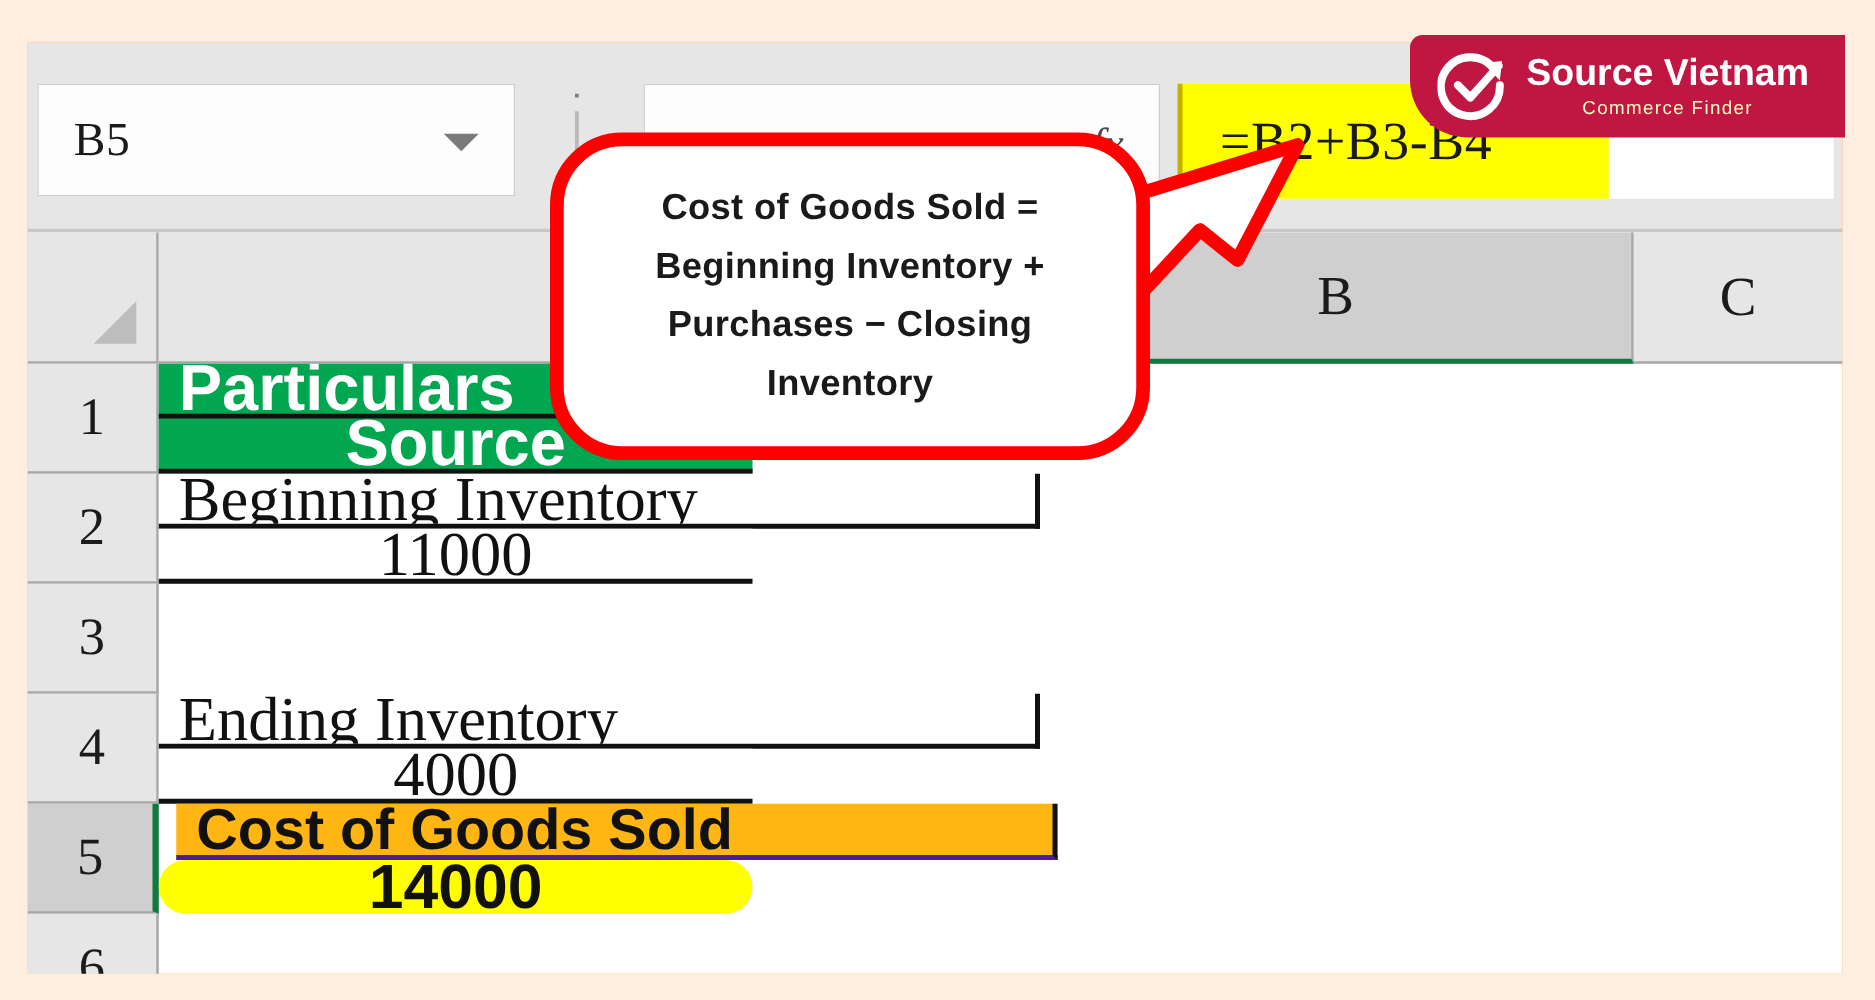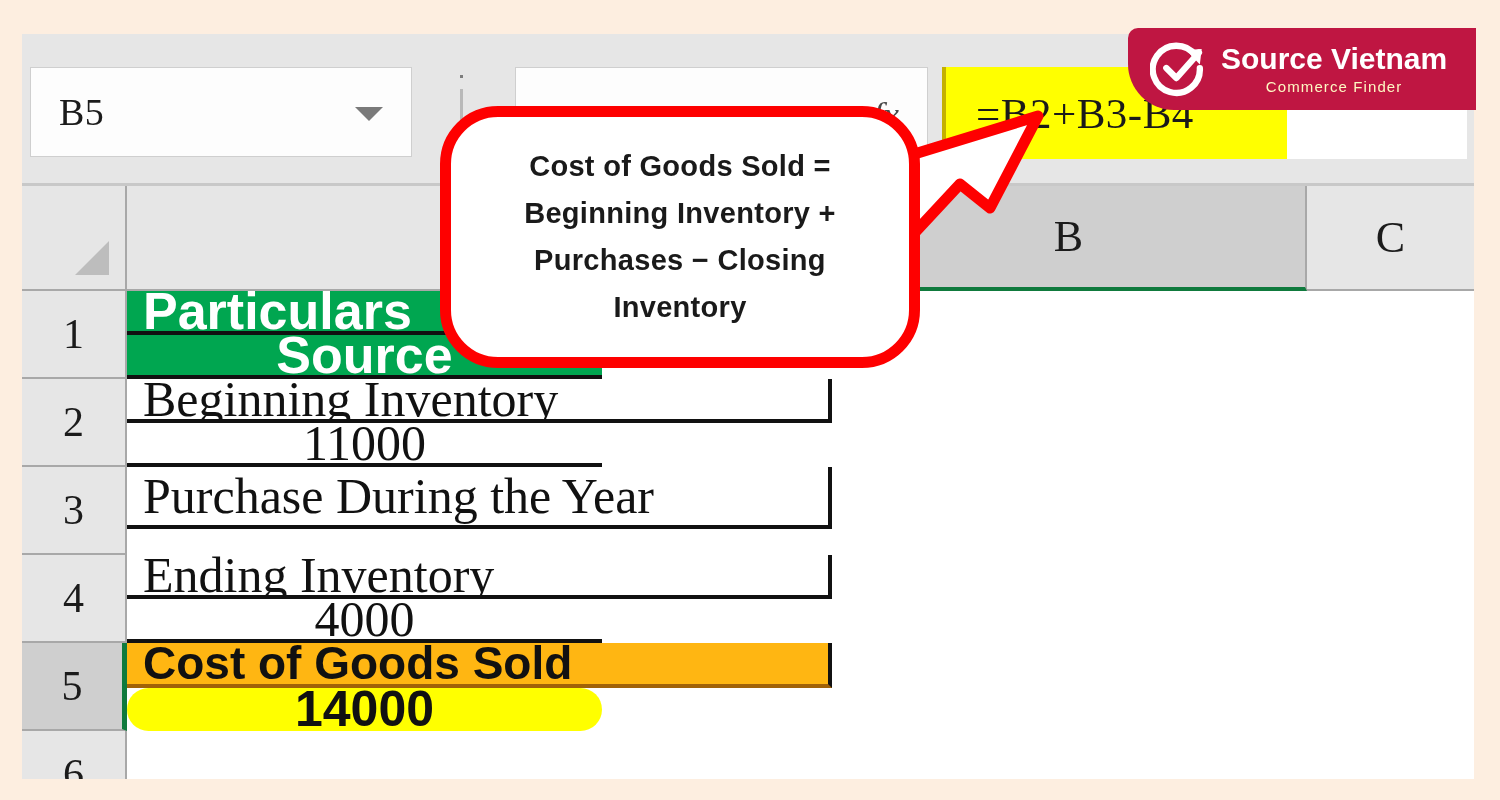--- a/index.html
+++ b/index.html
@@ -263,27 +263,28 @@
     border-bottom: 4px solid #111111;
     color: #111111;
     font-size: 50px;
     font-family: Liberation Serif, serif;
   }
   .data-row .cell-a { padding-left: 16px; border-right: 4px solid #111111; }
 
   
   .total-row .cell-a {
     background: #ffb612;
-    border-bottom: 4px solid #a16207;
+    border-bottom: 4px solid #4c1d95;
     border-right: 4px solid #111111;
     padding-left: 16px;
     color: #111111;
     font-weight: bold;
     font-size: 46px;
     font-family: "Liberation Sans", sans-serif;
+    margin-left: 14px;
   }
   .total-row .cell-b {
     background: #ffff00;
     color: #111111;
     font-weight: bold;
     font-size: 50px;
     font-family: "Liberation Sans", sans-serif;
     border-radius: 26px;
   }
 
@@ -419,21 +420,20 @@
           <div class="cell cell-c"></div>
         </div>
 
         <div class="row data-row" style="height:88px">
           <div class="cell cell-a">Beginning Inventory</div>
           <div class="cell cell-b">11000</div>
           <div class="cell cell-c"></div>
         </div>
 
         <div class="row data-row" style="height:88px">
-          <div class="cell cell-a">Purchase During the Year</div>
           <div class="cell cell-c"></div>
         </div>
 
         <div class="row data-row" style="height:88px">
           <div class="cell cell-a">Ending Inventory</div>
           <div class="cell cell-b">4000</div>
           <div class="cell cell-c"></div>
         </div>
 
         <div class="row total-row" style="height:88px">

